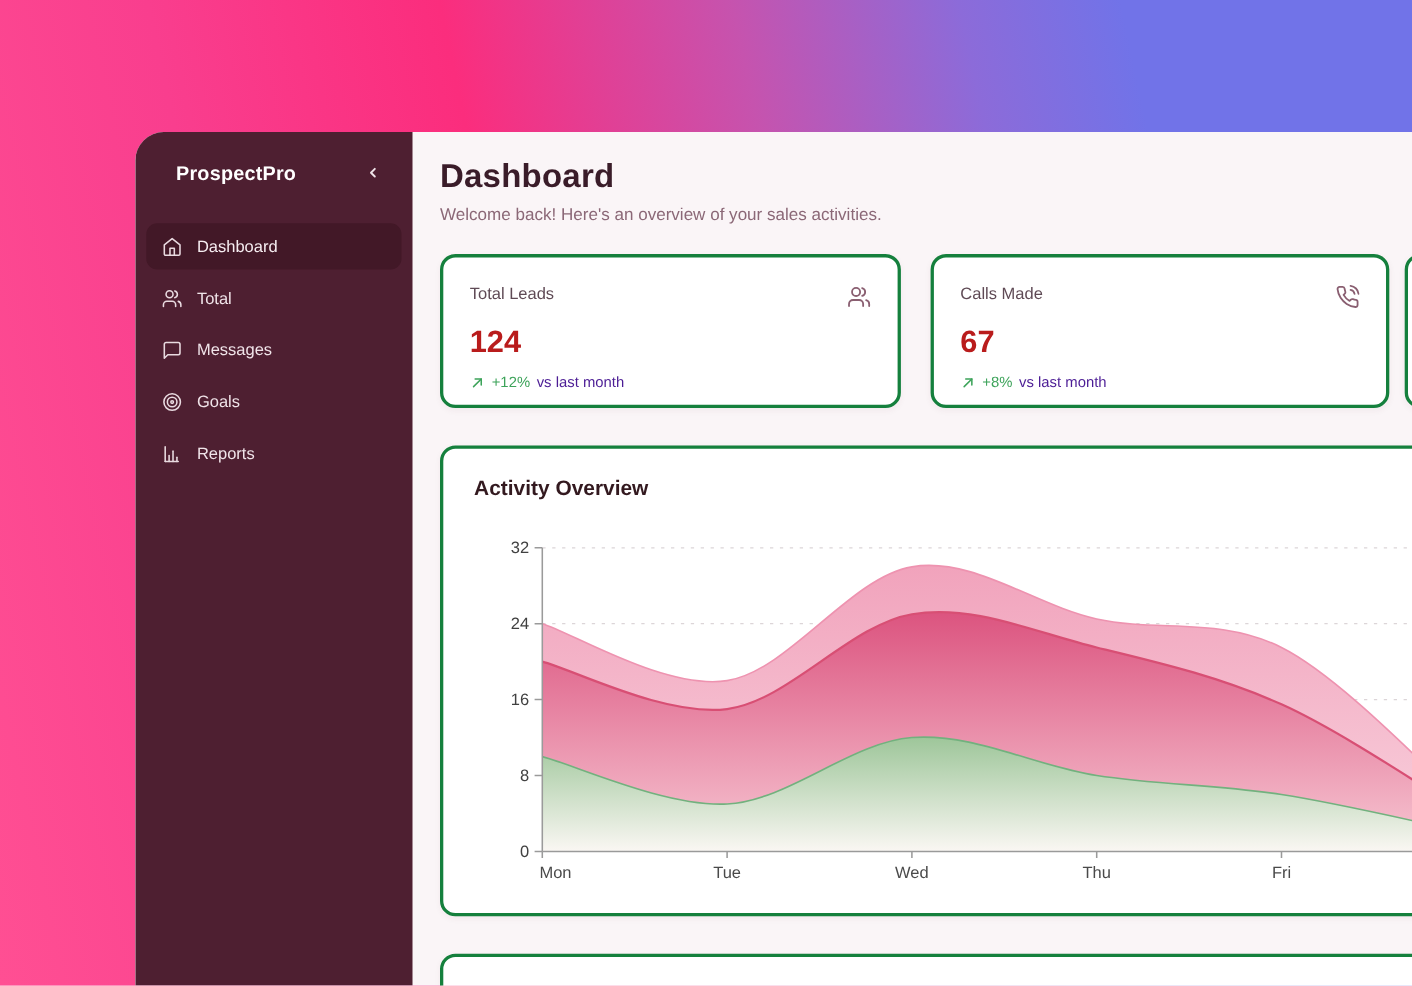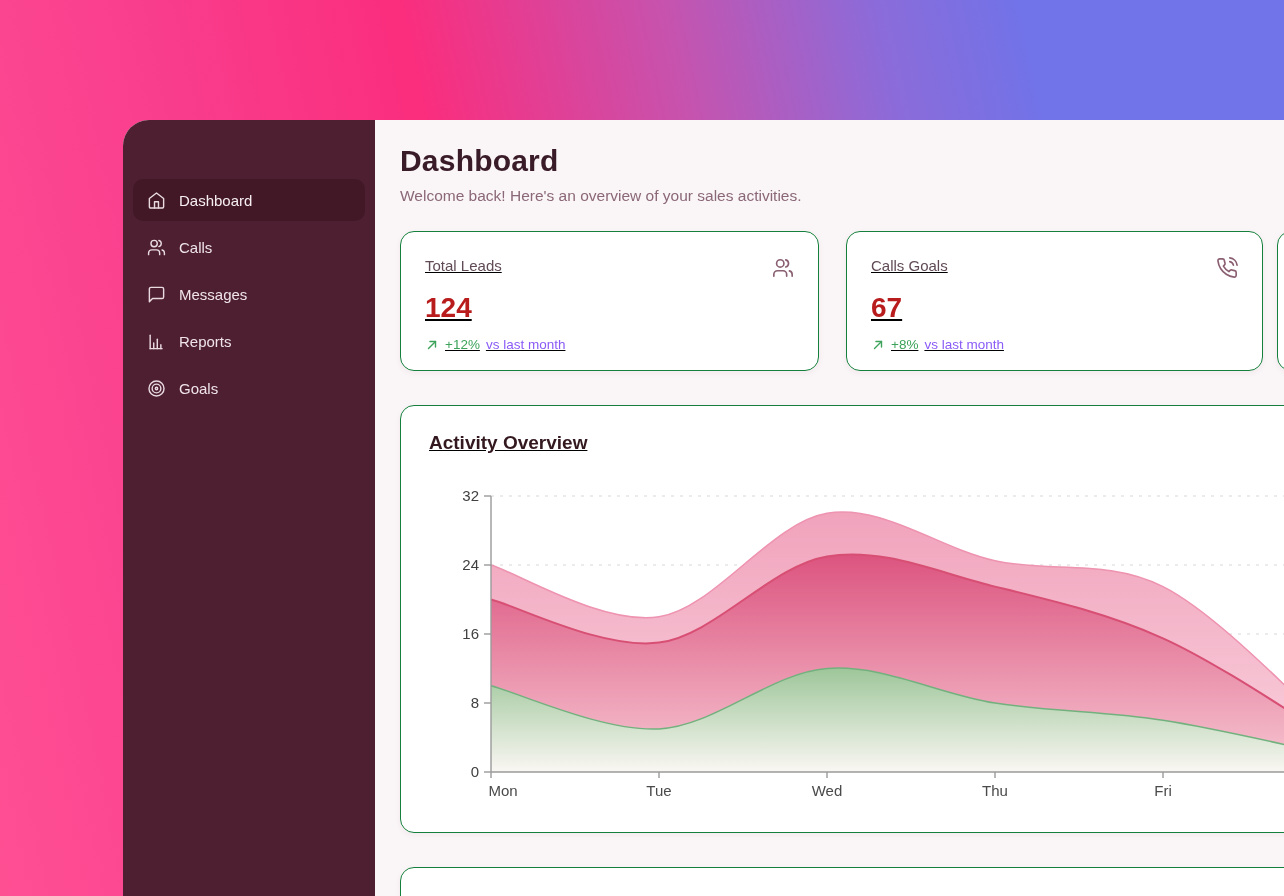--- a/index.html
+++ b/index.html
@@ -30,99 +30,108 @@
   .nav-item.active { background:#421827; color:#f7eef2; }
   .nav-icon { width:19px; height:19px; display:flex; align-items:center; justify-content:center; color:#e9dae0; }
   .nav-icon svg { width:19px; height:19px; }
   
   .main { flex:1; padding:24px 0 0 25px; position:relative; }
   .page-title { font-size:30px; font-weight:800; color:#3a1c29; letter-spacing:.2px; }
   .page-subtitle { margin-top:9px; font-size:15.5px; color:#8b6877; }
   
   .stats-row { position:relative; margin-top:26px; height:140px; }
   .card {
-    background:#ffffff; border:1px solid #15803d; border-radius:14px;
+    background:#ffffff; border:3px solid #15803d; border-radius:14px;
     box-shadow:0 2px 6px rgba(90,40,60,.05);
-    text-decoration:underline;
   }
   .stat-card { position:absolute; top:0; height:140px; padding:25px 24px; }
   .stat-card.c1 { left:0;   width:419px; }
   .stat-card.c2 { left:446px; width:417px; }
   .stat-card.c3 { left:877px; width:419px; }
   .stat-top { display:flex; align-items:flex-start; justify-content:space-between; }
   .stat-label { font-size:15px; color:#5f4a55; }
   .stat-icon { color:#8a5f71; } .stat-icon svg { width:22px; height:22px; }
   .stat-value { margin-top:9px; font-size:28px; font-weight:800; color:#b91c1c; }
   .stat-trend { margin-top:13px; display:flex; align-items:center; gap:6px; font-size:13.5px; }
   .trend-arrow { color:#3da35a; display:flex; } .trend-arrow svg { width:14px; height:14px; }
   .trend-pct { color:#3da35a; }
-  .trend-suffix { color:#8b5cf6; }
+  .trend-suffix { color:#4c1d95; }
   
   .chart-card { margin-top:34px; width:1040px; height:428px; padding:26px 0 0 28px; }
   .chart-title { font-size:19px; font-weight:800; color:#33191f; }
   .chart-svg { display:block; margin-top:24px; font-family:"Liberation Sans", sans-serif; }
   
   .bottom-card { margin-top:34px; width:1040px; height:90px; }
 </style>
 </head>
 <body>
 
 <div class="window">
 
   <aside class="sidebar">
+    <div class="brand-row">
+      <span class="brand">ProspectPro</span>
+      <button class="collapse-btn">
+        <span>
+          <svg width="14" height="14" viewBox="0 0 24 24" fill="none" stroke="currentColor" stroke-width="3" stroke-linecap="round" stroke-linejoin="round">
+              <polyline points="15 18 9 12 15 6"></polyline>
+            </svg>
+        </span>
+      </button>
+    </div>
     <nav class="nav">
       <div class="nav-item active">
         <span class="nav-icon">
           <svg viewBox="0 0 24 24" fill="none" stroke="currentColor" stroke-width="1.8" stroke-linecap="round" stroke-linejoin="round">
               <path d="M3 9.5l9-7 9 7V20a1.5 1.5 0 0 1-1.5 1.5h-15A1.5 1.5 0 0 1 3 20z"></path>
               <polyline points="9.5 21.5 9.5 13.5 14.5 13.5 14.5 21.5"></polyline>
             </svg>
         </span>
         <span class="nav-label">Dashboard</span>
       </div>
       <div class="nav-item">
         <span class="nav-icon">
           <svg viewBox="0 0 24 24" fill="none" stroke="currentColor" stroke-width="1.8" stroke-linecap="round" stroke-linejoin="round">
               <path d="M16 21v-2a4 4 0 0 0-4-4H6a4 4 0 0 0-4 4v2"></path>
               <circle cx="9" cy="7" r="4"></circle>
               <path d="M22 21v-2a4 4 0 0 0-3-3.87"></path>
               <path d="M15 3.13a4 4 0 0 1 0 7.75"></path>
             </svg>
         </span>
-        <span class="nav-label">Calls</span>
+        <span class="nav-label">Total</span>
       </div>
       <div class="nav-item">
         <span class="nav-icon">
           <svg viewBox="0 0 24 24" fill="none" stroke="currentColor" stroke-width="1.8" stroke-linecap="round" stroke-linejoin="round">
               <path d="M21 15a2 2 0 0 1-2 2H7l-4 4V5a2 2 0 0 1 2-2h14a2 2 0 0 1 2 2z"></path>
             </svg>
         </span>
         <span class="nav-label">Messages</span>
+      </div>
+      <div class="nav-item">
+        <span class="nav-icon">
+          <svg viewBox="0 0 24 24" fill="none" stroke="currentColor" stroke-width="1.8" stroke-linecap="round" stroke-linejoin="round">
+              <circle cx="12" cy="12" r="9.5"></circle>
+              <circle cx="12" cy="12" r="5.5"></circle>
+              <circle cx="12" cy="12" r="1.5"></circle>
+            </svg>
+        </span>
+        <span class="nav-label">Goals</span>
       </div>
       <div class="nav-item">
         <span class="nav-icon">
           <svg viewBox="0 0 24 24" fill="none" stroke="currentColor" stroke-width="1.8" stroke-linecap="round" stroke-linejoin="round">
               <path d="M4 4v17"></path>
               <path d="M8.5 21v-7"></path>
               <path d="M13 21V9"></path>
               <path d="M17.5 21v-5"></path>
               <path d="M4 21h15"></path>
             </svg>
         </span>
         <span class="nav-label">Reports</span>
-      </div>
-      <div class="nav-item">
-        <span class="nav-icon">
-          <svg viewBox="0 0 24 24" fill="none" stroke="currentColor" stroke-width="1.8" stroke-linecap="round" stroke-linejoin="round">
-              <circle cx="12" cy="12" r="9.5"></circle>
-              <circle cx="12" cy="12" r="5.5"></circle>
-              <circle cx="12" cy="12" r="1.5"></circle>
-            </svg>
-        </span>
-        <span class="nav-label">Goals</span>
       </div>
     </nav>
   </aside>
 
   <main class="main">
     <h1 class="page-title">Dashboard</h1>
     <p class="page-subtitle">Welcome back! Here's an overview of your sales activities.</p>
 
     <div class="stats-row">
       <div class="card stat-card c1">
@@ -145,21 +154,21 @@
                 <polyline points="8.5 6 18 6 18 15.5"></polyline>
               </svg>
           </span>
           <span class="trend-pct">+12%</span>
           <span class="trend-suffix">vs last month</span>
         </div>
       </div>
 
       <div class="card stat-card c2">
         <div class="stat-top">
-          <span class="stat-label">Calls Goals</span>
+          <span class="stat-label">Calls Made</span>
           <span class="stat-icon">
             <svg viewBox="0 0 24 24" fill="none" stroke="currentColor" stroke-width="1.8" stroke-linecap="round" stroke-linejoin="round">
                 <path d="M15.05 5A5 5 0 0 1 19 8.95"></path>
                 <path d="M15.05 1A9 9 0 0 1 23 8.94"></path>
                 <path d="M22 16.92v3a2 2 0 0 1-2.18 2 19.79 19.79 0 0 1-8.63-3.07 19.5 19.5 0 0 1-6-6 19.79 19.79 0 0 1-3.07-8.67A2 2 0 0 1 4.11 2h3a2 2 0 0 1 2 1.72 12.84 12.84 0 0 0 .7 2.81 2 2 0 0 1-.45 2.11L8.09 9.91a16 16 0 0 0 6 6l1.27-1.27a2 2 0 0 1 2.11-.45 12.84 12.84 0 0 0 2.81.7A2 2 0 0 1 22 16.92z"></path>
               </svg>
           </span>
         </div>
         <div class="stat-value">67</div>
         <div class="stat-trend">

